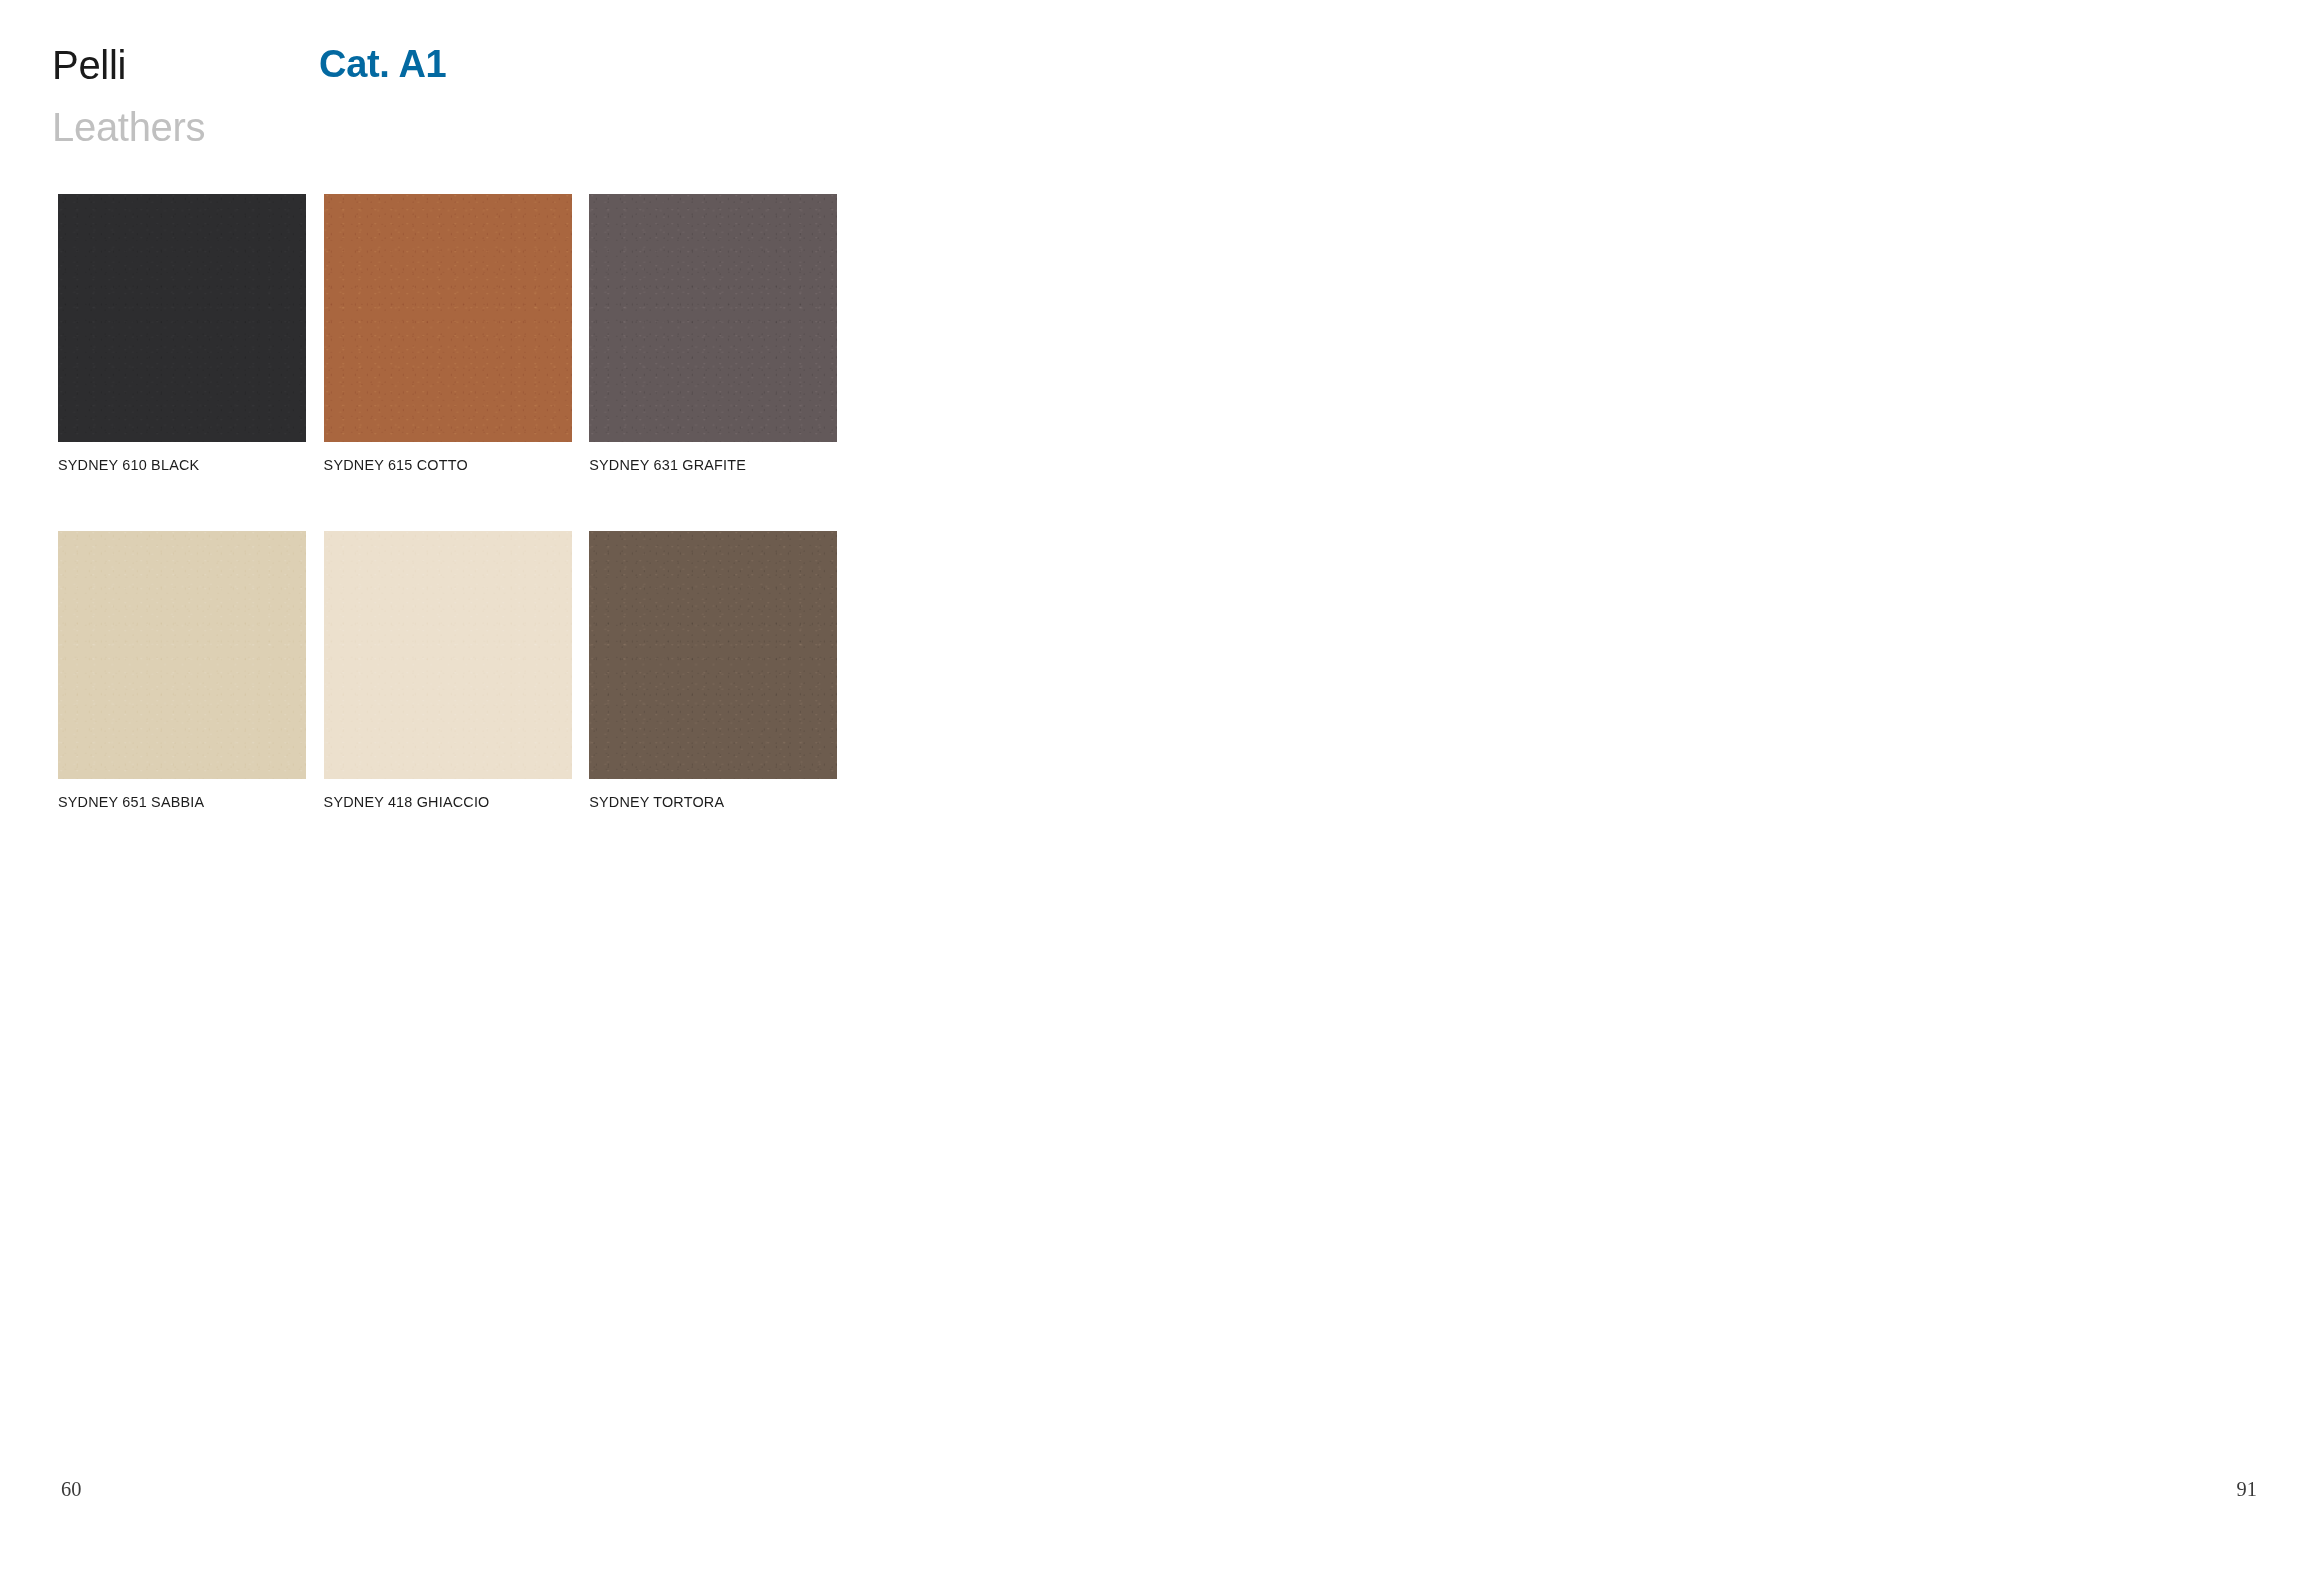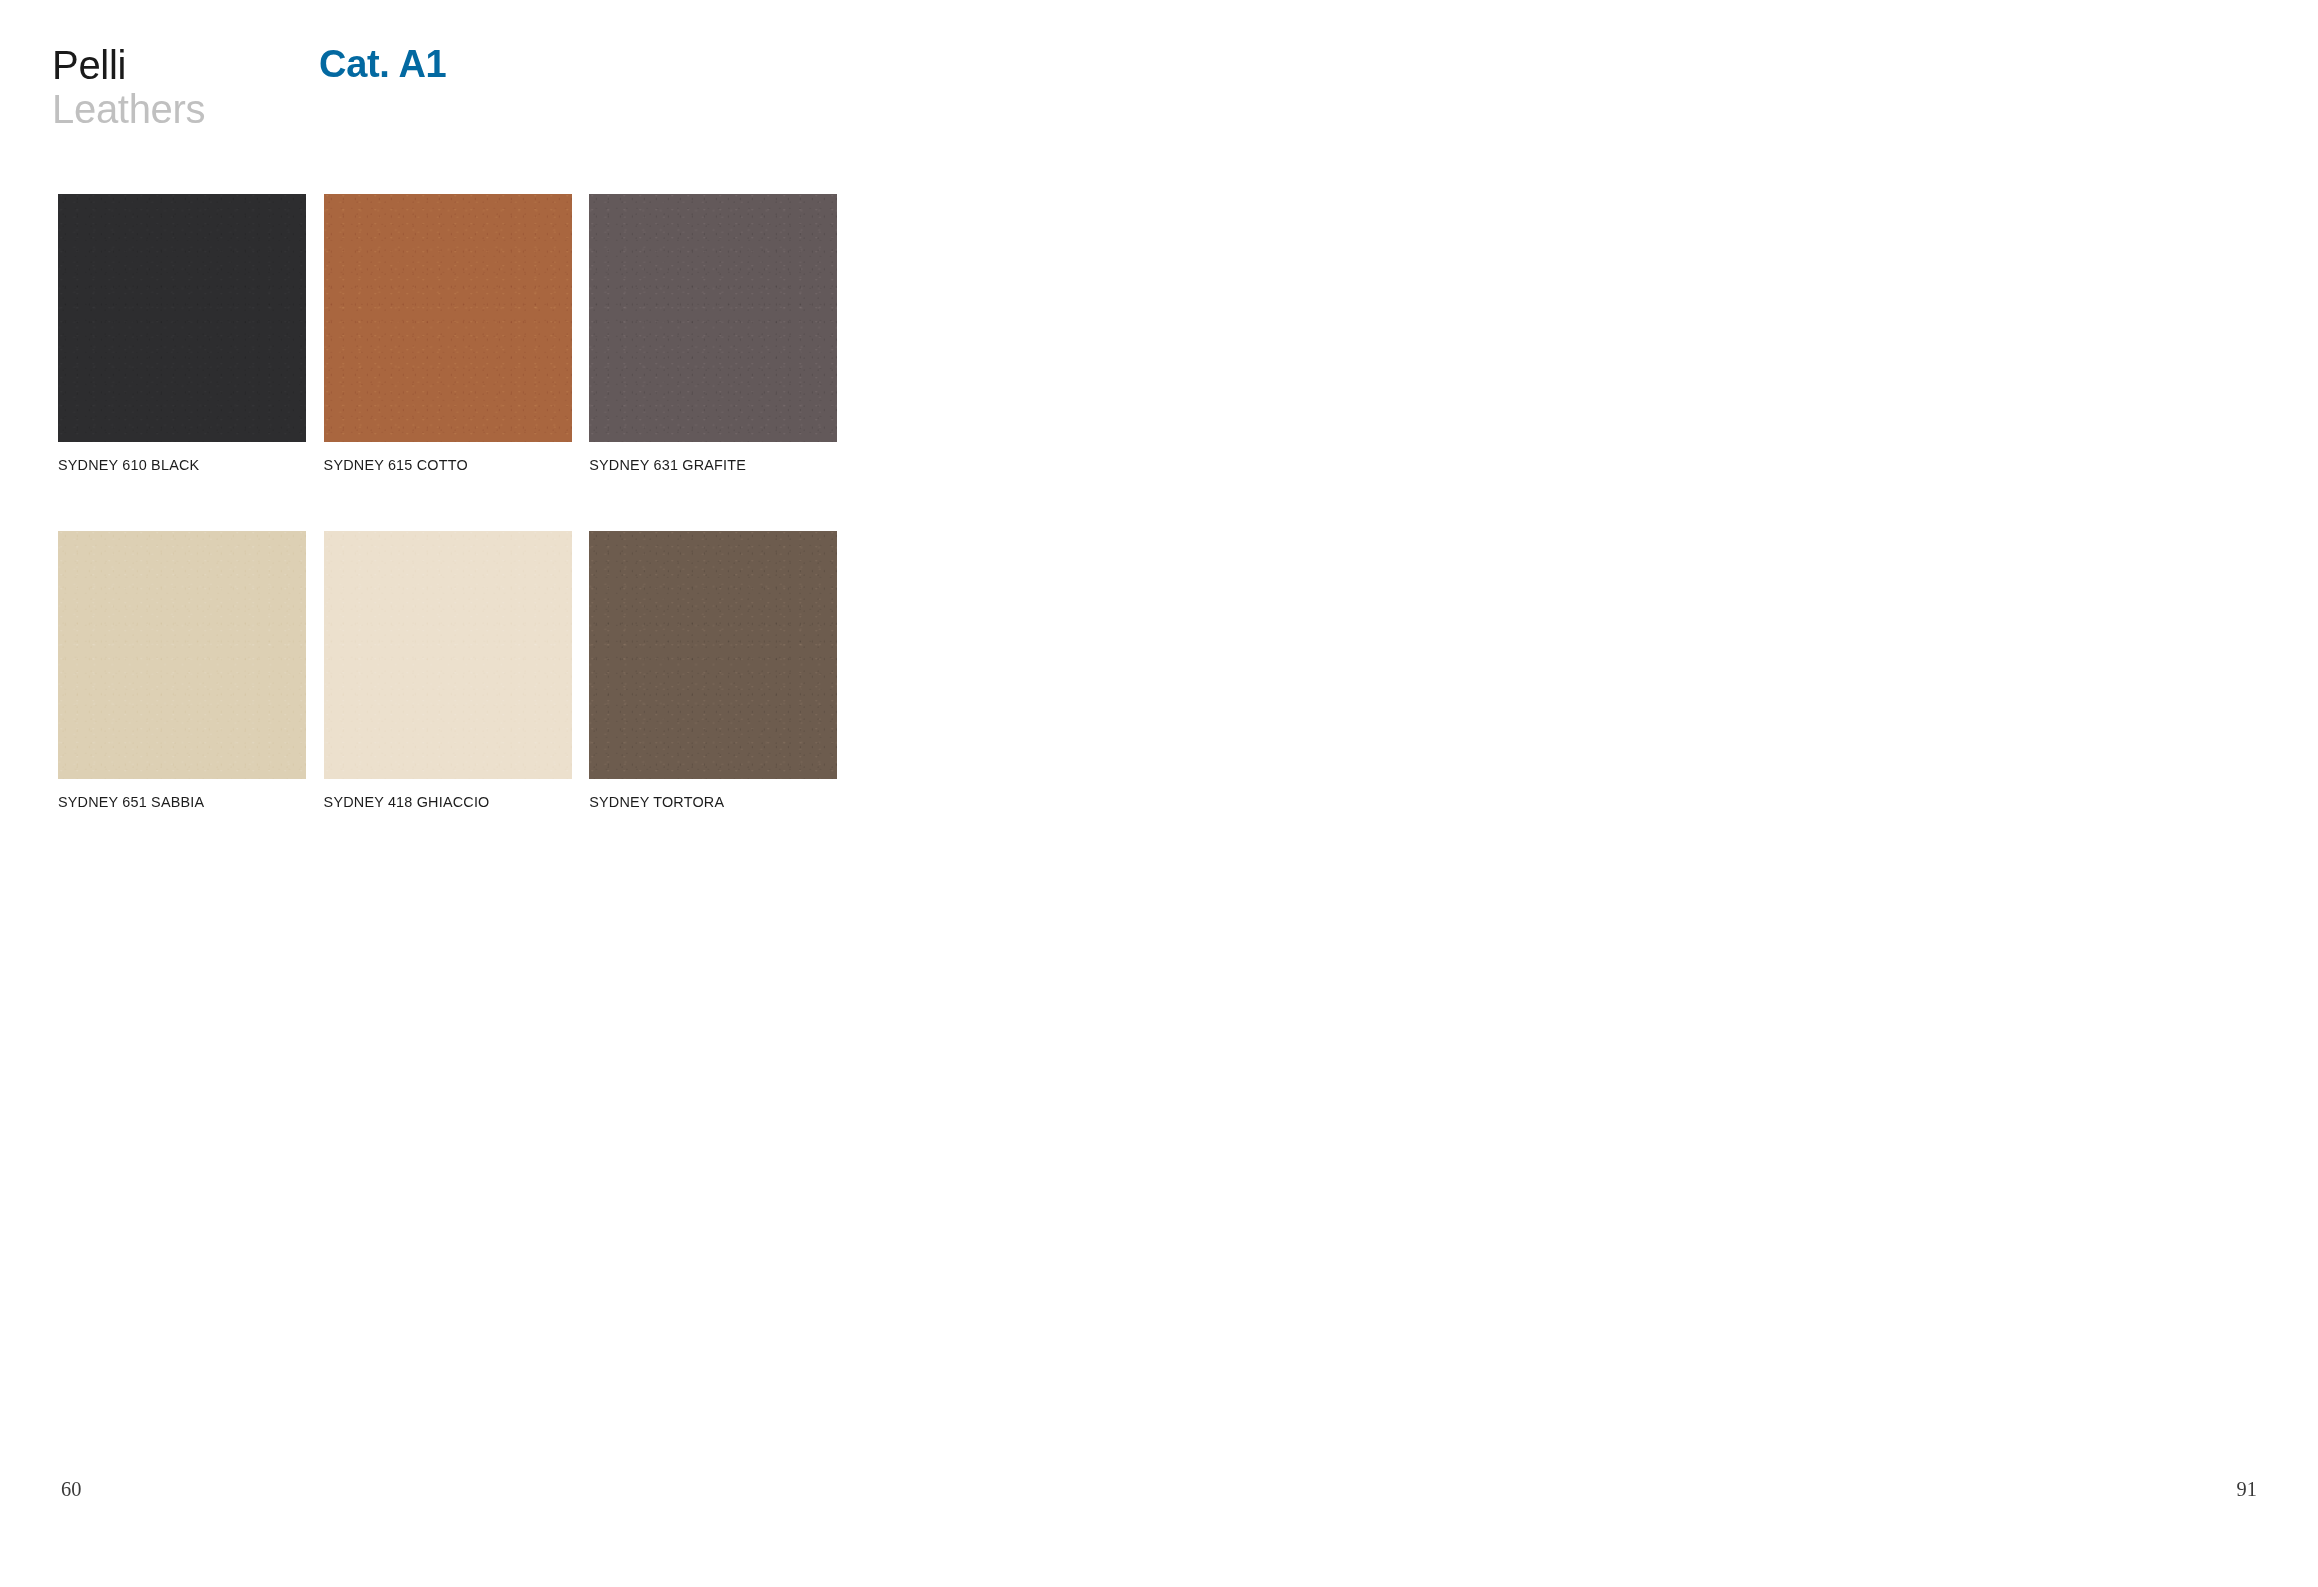--- a/index.html
+++ b/index.html
@@ -47,21 +47,21 @@
     color: #1a1a1a;
     letter-spacing: -0.3px;
     display: block;
   }
   .title-en {
     font-size: 40px;
     font-weight: 400;
     color: #c0c0c0;
     letter-spacing: -0.3px;
     display: block;
-    margin-top: 4px;
+    margin-top: 22px;
   }
   .cat-label {
     font-size: 38px;
     font-weight: 700;
     color: #0369a1;
     letter-spacing: -0.3px;
     line-height: 1.0;
   }
 
   

